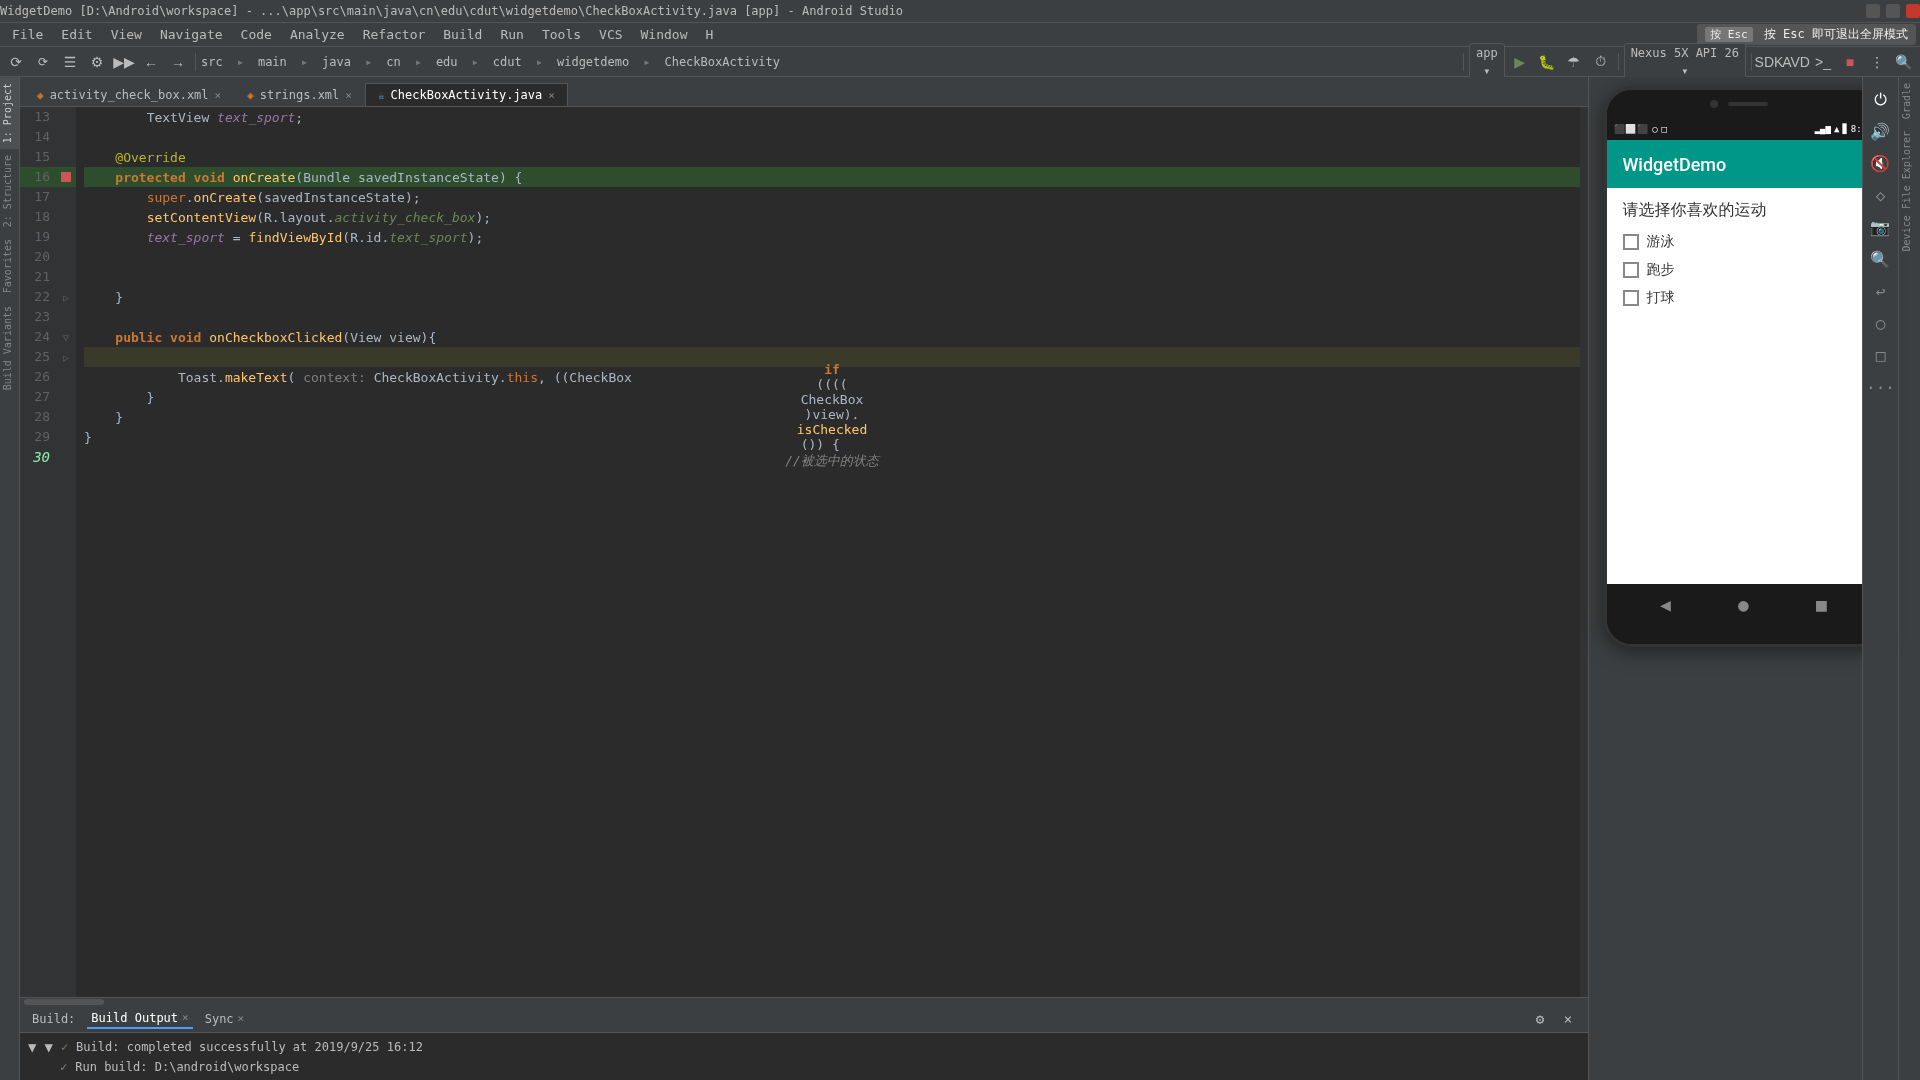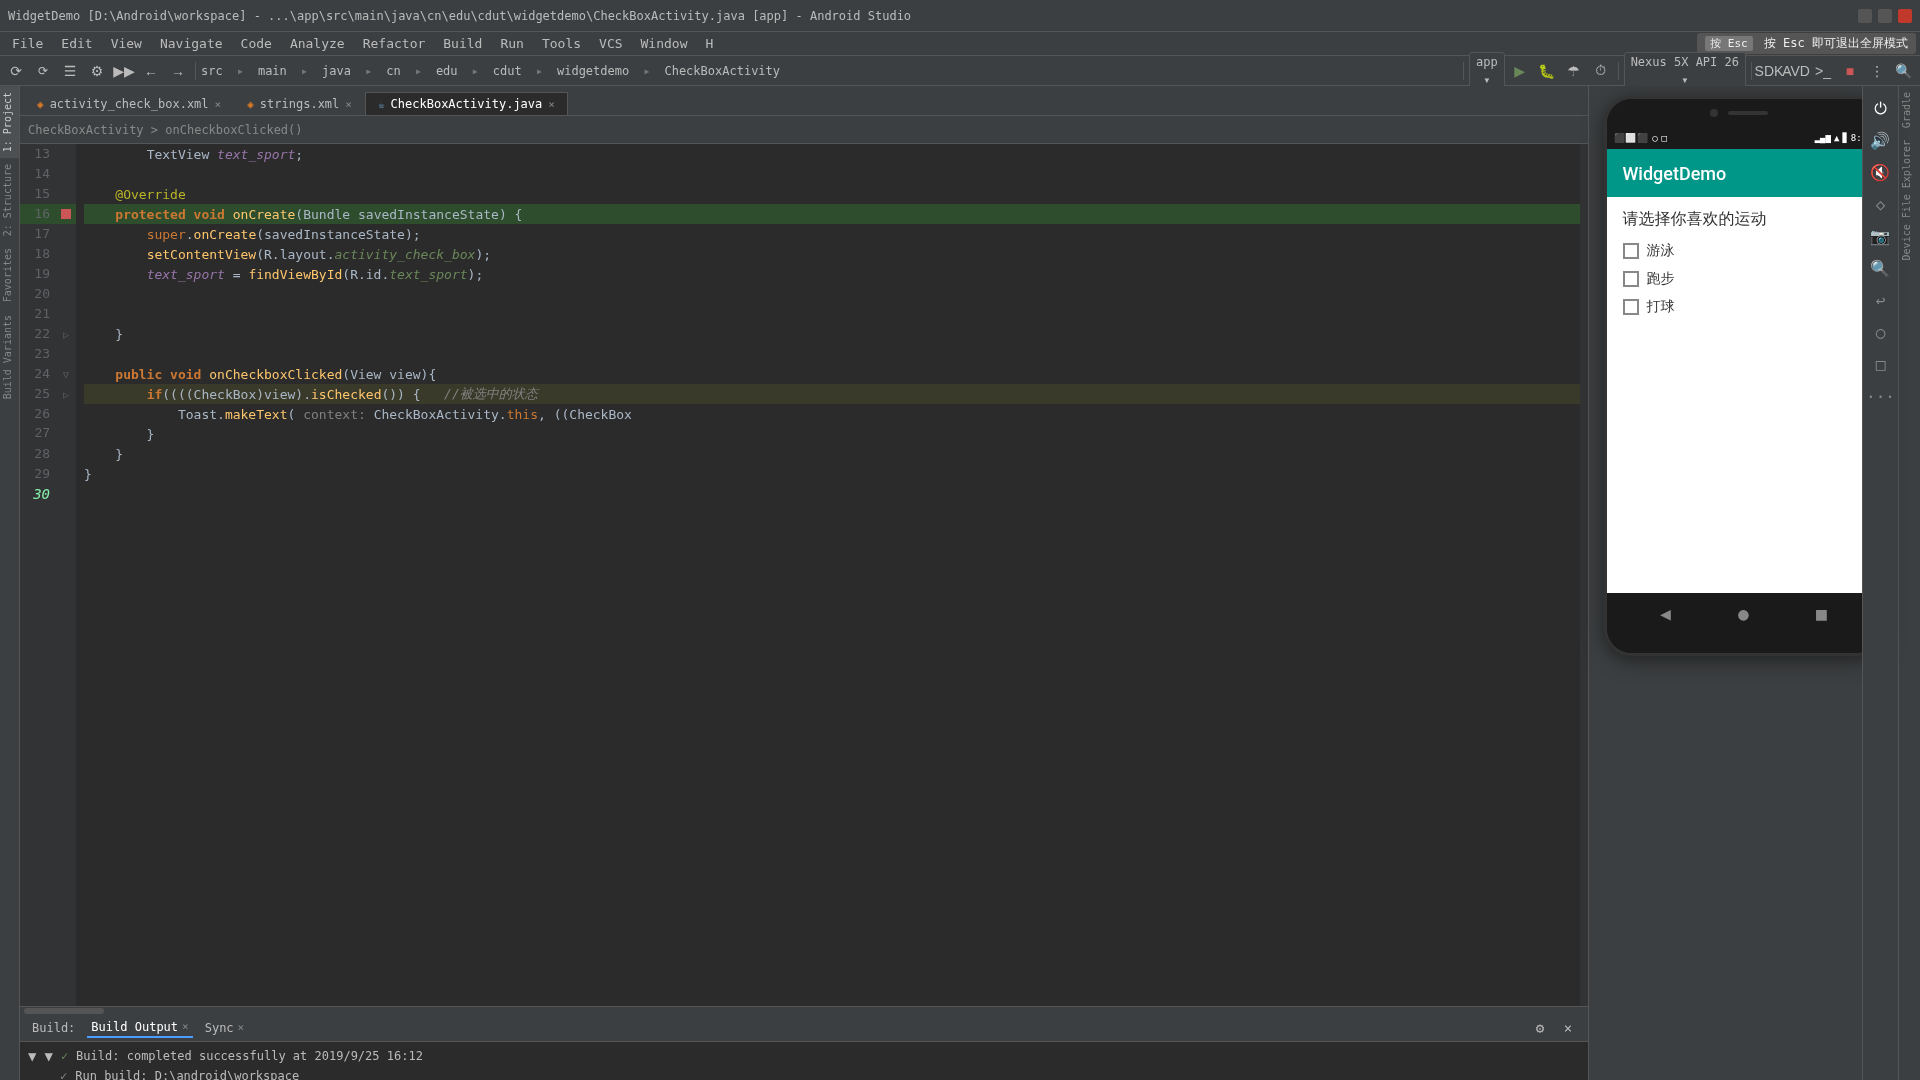--- a/index.html
+++ b/index.html
@@ -9,24 +9,24 @@
       color: #a9b7c6; 
       width: 1920px; 
       height: 1080px; 
       overflow: hidden;
       font-size: 13px;
     }
 
     
     .title-bar {
       background: #3c3f41;
-      height: 32px;
-      display: flex;
-      align-items: center;
-      padding: 0 8px;
+      height: 23px;
+      display: flex;
+      align-items: center;
+      padding: 0 0;
       color: #bbbbbb;
       font-size: 12px;
       border-bottom: 1px solid #555;
     }
     .title-bar-text {
       flex: 1;
     }
     .title-bar-controls {
       display: flex;
       gap: 6px;
@@ -487,44 +487,41 @@
         <span>strings.xml</span>
         <span class="tab-close">×</span>
       </div>
       <div class="tab active">
         <span style="color:#6897bb; font-size:11px;">☕</span>
         <span>CheckBoxActivity.java</span>
         <span class="tab-close">×</span>
       </div>
     </div>
 
-    <div class="breadcrumb-toolbar">
-      <span>CheckBoxActivity &gt; onCheckboxClicked()</span>
-    </div>
 
     <div class="editor-scroll-area">
 
       <div style="display:flex; flex:1; overflow:hidden; background:#2b2b2b;">
 
         <div style="background:#313335; width:36px; flex-shrink:0; padding-top:0;">
           <div style="height:20px; line-height:20px; text-align:right; padding-right:6px; color:#606366; font-size:13px;">13</div>
           <div style="height:20px; line-height:20px; text-align:right; padding-right:6px; color:#606366; font-size:13px;">14</div>
           <div style="height:20px; line-height:20px; text-align:right; padding-right:6px; color:#606366; font-size:13px;">15</div>
           <div style="height:20px; line-height:20px; text-align:right; padding-right:6px; color:#606366; font-size:13px; background:#2d4d2d;">16</div>
           <div style="height:20px; line-height:20px; text-align:right; padding-right:6px; color:#606366; font-size:13px;">17</div>
           <div style="height:20px; line-height:20px; text-align:right; padding-right:6px; color:#606366; font-size:13px;">18</div>
           <div style="height:20px; line-height:20px; text-align:right; padding-right:6px; color:#606366; font-size:13px;">19</div>
           <div style="height:20px; line-height:20px; text-align:right; padding-right:6px; color:#606366; font-size:13px;">20</div>
           <div style="height:20px; line-height:20px; text-align:right; padding-right:6px; color:#606366; font-size:13px;">21</div>
           <div style="height:20px; line-height:20px; text-align:right; padding-right:6px; color:#606366; font-size:13px;">22</div>
           <div style="height:20px; line-height:20px; text-align:right; padding-right:6px; color:#606366; font-size:13px;">23</div>
           <div style="height:20px; line-height:20px; text-align:right; padding-right:6px; color:#606366; font-size:13px;">24</div>
           <div style="height:20px; line-height:20px; text-align:right; padding-right:6px; color:#606366; font-size:13px;">25</div>
           <div style="height:20px; line-height:20px; text-align:right; padding-right:6px; color:#606366; font-size:13px;">26</div>
-          <div style="height:20px; line-height:20px; text-align:right; padding-right:6px; color:#606366; font-size:13px;font-family:Liberation Mono, monospace;">27</div>
+          <div style="height:20px; line-height:20px; text-align:right; padding-right:6px; color:#606366; font-size:13px;">27</div>
           <div style="height:20px; line-height:20px; text-align:right; padding-right:6px; color:#606366; font-size:13px;">28</div>
           <div style="height:20px; line-height:20px; text-align:right; padding-right:6px; color:#606366; font-size:13px;">29</div>
           <div style="height:20px; line-height:20px; text-align:right; padding-right:6px; color:#86efac; font-size:14px;font-style:italic;">30</div>
         </div>
 
         <div style="width:20px; flex-shrink:0; background:#313335;">
           <div style="height:20px; display:flex; align-items:center; justify-content:center;"></div>
           <div style="height:20px;"></div>
           <div style="height:20px;"></div>
           <div style="height:20px; display:flex; align-items:center; justify-content:center; background:#2d4d2d;">
@@ -587,21 +584,21 @@
           <div class="code-line">
             <span style="color:#a9b7c6;">    }</span>
           </div>
 
           <div class="code-line">&nbsp;</div>
 
           <div class="code-line">
             <span style="color:#a9b7c6;">    </span><span class="kw">public</span><span> </span><span class="kw">void</span><span> </span><span class="method">onCheckboxClicked</span><span>(</span><span class="cls">View</span><span> view){</span>
           </div>
 
-          <div class="code-line" style="background:#3a3a2a;">
+          <div class="code-line" style="background:#3a3a2a;flex-direction:column;">
             <span style="color:#a9b7c6;">        </span><span class="kw">if</span><span>((((</span><span class="cls">CheckBox</span><span>)view).</span><span class="method">isChecked</span><span>()) {   </span><span class="comment">//被选中的状态</span>
           </div>
 
           <div class="code-line">
             <span style="color:#a9b7c6;">            </span><span class="cls">Toast</span><span>.</span><span class="method">makeText</span><span>( </span><span style="color:#808080;">context:</span><span> </span><span class="cls">CheckBoxActivity</span><span>.</span><span class="kw2">this</span><span>, ((</span><span class="cls">CheckBox</span>
           </div>
 
           <div class="code-line">
             <span style="color:#a9b7c6;">        }</span>
           </div>

